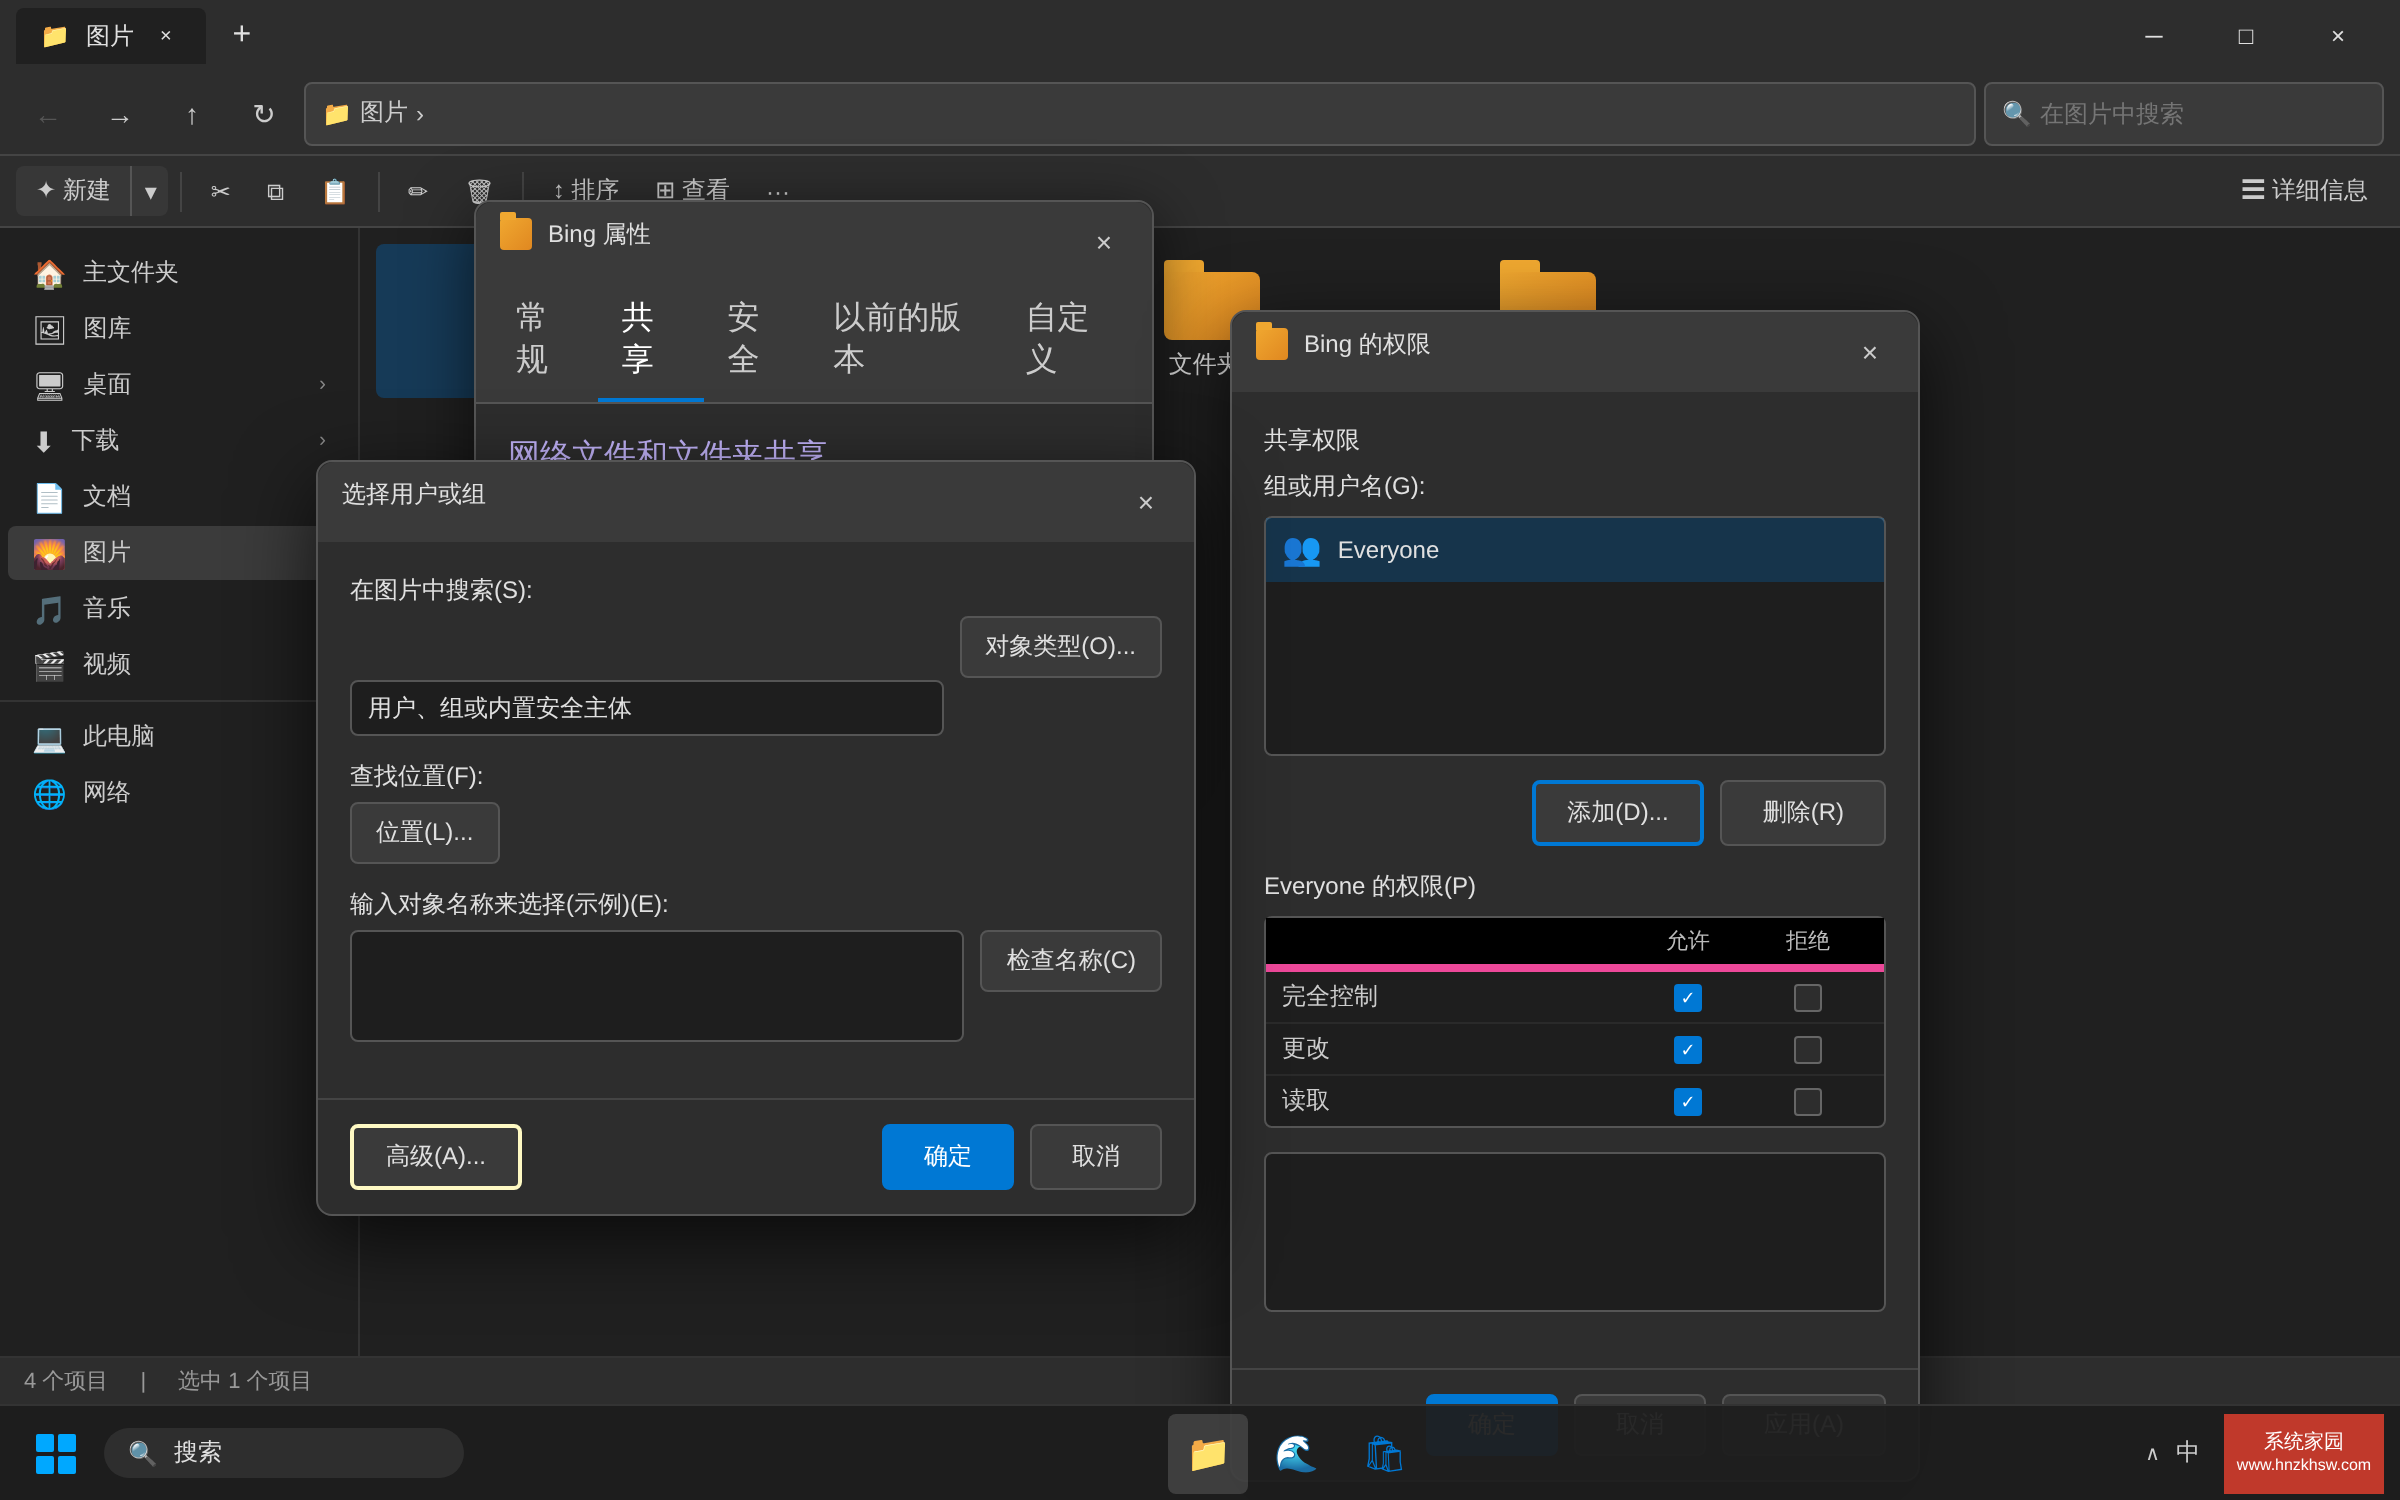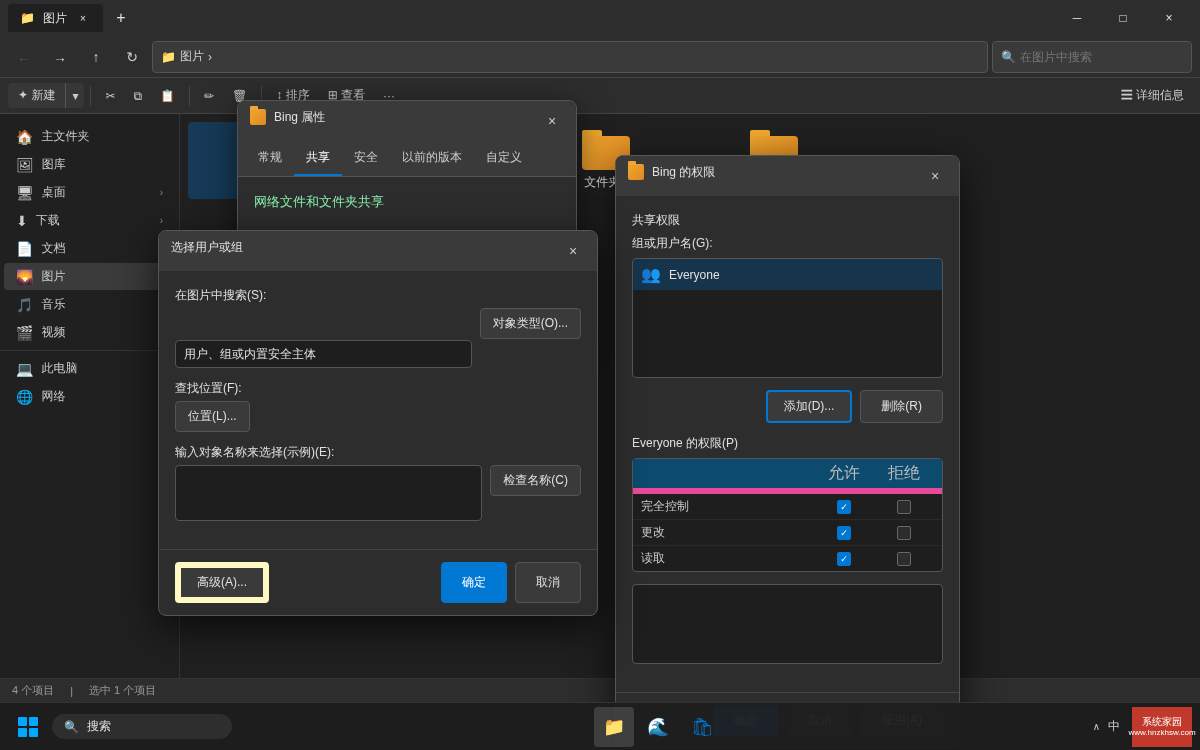--- a/index.html
+++ b/index.html
@@ -86,21 +86,21 @@
       padding-right: 8px;
       gap: 4px;
     }
     .system-tray {
       display: flex;
       align-items: center;
       gap: 8px;
       padding: 4px 8px;
     }
     .taskbar-watermark {
-      width: 60px;
+      width: 80px;
       height: 40px;
       background: #c0392b;
       display: flex;
       align-items: center;
       justify-content: center;
       color: white;
       font-size: 10px;
       text-align: center;
       line-height: 1.2;
     }
@@ -425,34 +425,34 @@
     .dialog-tabs {
       display: flex;
       background: #3a3a3a;
       border-bottom: 1px solid #555;
       padding: 0 8px;
     }
     .dialog-tab {
       padding: 8px 12px;
       cursor: pointer;
       color: #ccc;
-      font-size: 12px;
+      font-size: 16px;
       border-bottom: 2px solid transparent;
     }
     .dialog-tab.active {
       border-bottom: 2px solid #0078d4;
       color: #fff;
     }
 
     .dialog-content {
       padding: 16px;
     }
     .dialog-section-title {
-      font-size: 13px;
-      color: #86efac;
+      font-size: 16px;
+      color: #c4b5fd;
       margin-bottom: 12px;
       font-weight: 500;
     }
     .share-item {
       display: flex;
       align-items: center;
       gap: 12px;
       padding: 8px 0;
     }
     .folder-icon-small {
@@ -567,21 +567,21 @@
       font-family: inherit;
       outline: none;
       resize: none;
     }
 
     .btn-advanced {
       padding: 6px 16px;
       border-radius: 4px;
       cursor: pointer;
       font-size: 12px;
-      border: 6px solid #fef9c3;
+      border: 2px solid #fef9c3;
       background: #3a3a3a;
       color: #e0e0e0;
     }
 
     
     .dialog-permissions {
       position: absolute;
       top: 155px;
       left: 615px;
       width: 345px;
@@ -617,23 +617,23 @@
       width: 100%;
       border: 1px solid #555;
       border-radius: 4px;
       background: #1e1e1e;
       margin-bottom: 12px;
     }
     .perm-table-header {
       display: grid;
       grid-template-columns: 1fr 60px 60px;
       padding: 4px 8px;
-      background: #0c4a6e;
-      border-bottom: 6px solid #ec4899;
-      font-size: 16px;
+      background: #000000;
+      border-bottom: 4px solid #ec4899;
+      font-size: 11px;
       color: #bbb;
     }
     .perm-table-row {
       display: grid;
       grid-template-columns: 1fr 60px 60px;
       padding: 4px 8px;
       border-bottom: 1px solid #2a2a2a;
       font-size: 12px;
       color: #ccc;
       align-items: center;

